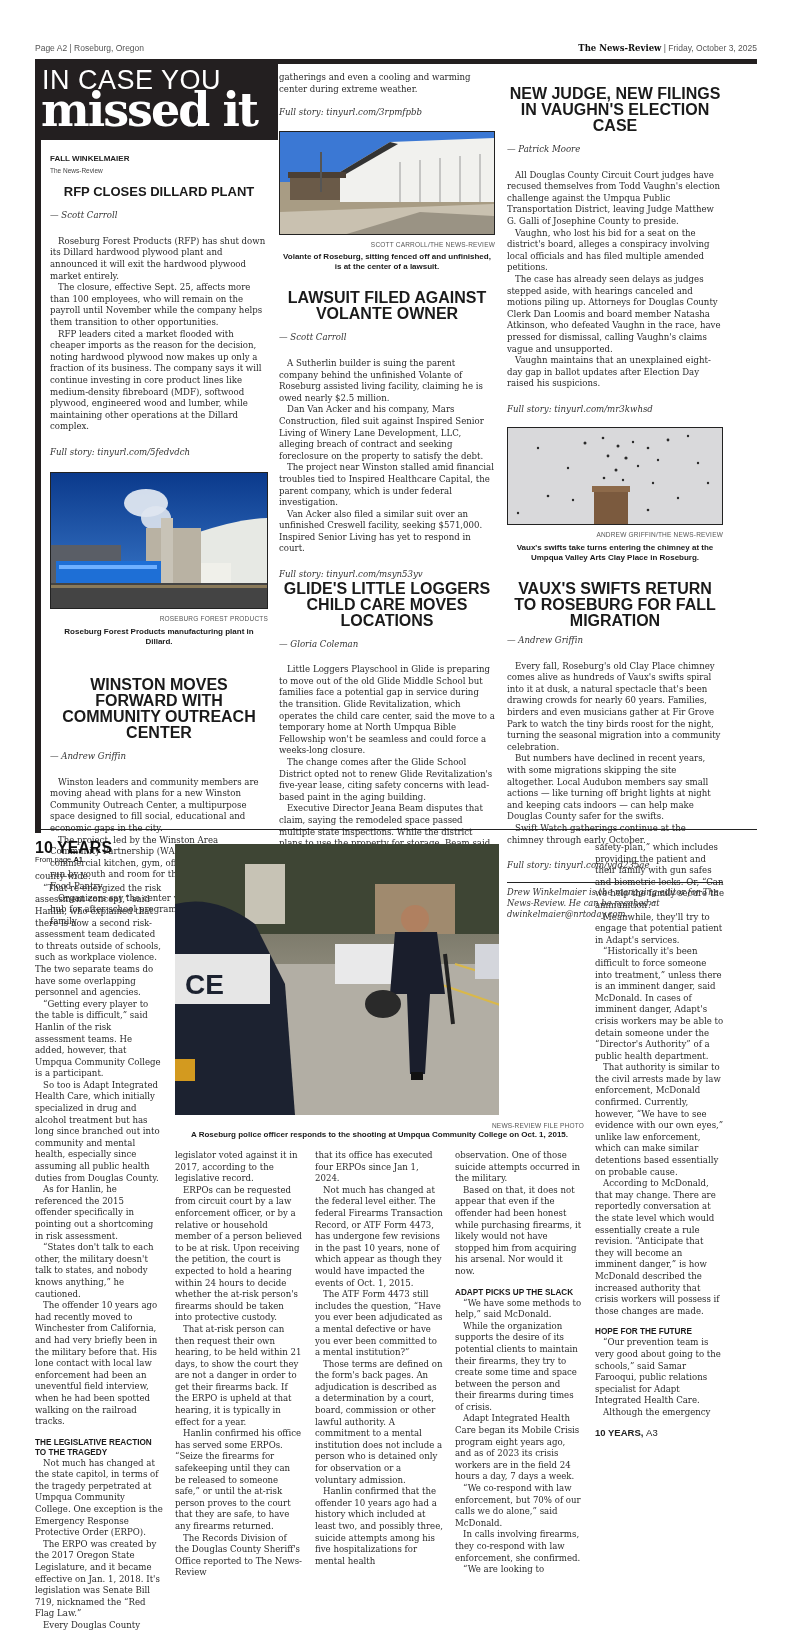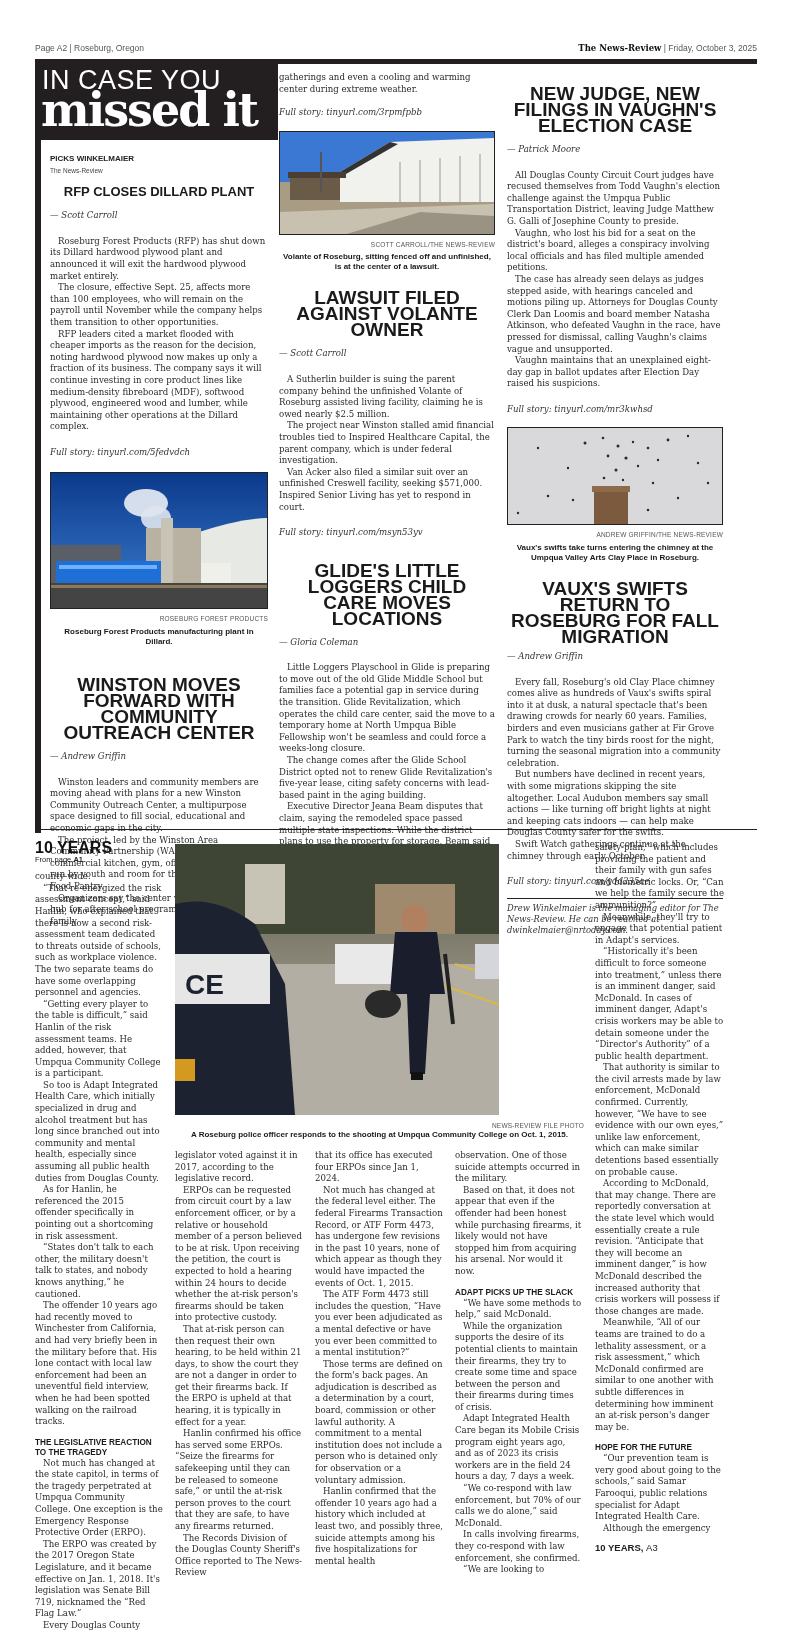--- a/index.html
+++ b/index.html
@@ -11,21 +11,21 @@
   .folio-right b { font-family: "DejaVu Serif", serif; color: #111; font-size: 8.5px; }
 
   .topbar { position: absolute; left: 35px; top: 59px; width: 722px; height: 5px; background: #231f20; }
   .leftbar { position: absolute; left: 35px; top: 59px; width: 6px; height: 774px; background: #231f20; }
   .banner { position: absolute; left: 35px; top: 59px; width: 243px; height: 81px; background: #231f20; color: #fff; }
   .banner .l1 { position: absolute; left: 7px; top: 8px; font-family: "Liberation Sans", sans-serif; font-size: 27px; letter-spacing: 0.5px; font-weight: 300; line-height: 1; }
   .banner .l2 { position: absolute; left: 6px; top: 28px; font-family: "DejaVu Serif", serif; font-size: 46px; font-weight: bold; line-height: 1; letter-spacing: -2px; }
 
   .col { position: absolute; font-size: 8.6px; line-height: 11.6px; }
   .col p { text-indent: 8px; text-align: left; }
-  .hed { font-family: "Liberation Sans", sans-serif; font-weight: bold; font-size: 19px; line-height: 16px; text-align: center; color: #1a1a1a; }
+  .hed { font-family: "Liberation Sans", sans-serif; font-weight: bold; font-size: 16px; line-height: 16px; text-align: center; color: #1a1a1a; }
   .byline { font-style: italic; font-size: 8.6px; margin: 10px 0 14px 0; color: #333; }
   .full { font-style: italic; font-size: 8.6px; margin-top: 14px; color: #333; }
   .credit { font-family: "Liberation Sans", sans-serif; font-size: 6.5px; color: #555; text-align: right; margin-top: 4px; letter-spacing: 0.2px; }
   .cutline { font-family: "Liberation Sans", sans-serif; font-weight: bold; font-size: 8px; line-height: 10px; color: #1a1a1a; margin-top: 2px; text-align: center; }
   .photo { border: 1px solid #222; overflow: hidden; position: relative; }
 
   .author-name { font-family: "Liberation Sans", sans-serif; font-weight: bold; font-size: 8px; color: #222; }
   .author-org { font-family: "Liberation Sans", sans-serif; font-size: 6.5px; color: #444; }
 
   .divider { position: absolute; left: 35px; top: 829px; width: 722px; height: 1px; background: #222; }
@@ -54,21 +54,21 @@
 
 <div class="topbar"></div>
 <div class="leftbar"></div>
 
 <div class="banner">
   <div class="l1">IN CASE YOU</div>
   <div class="l2">missed it</div>
 </div>
 
 <div class="col" style="left:50px; top:153px; width:218px;">
-  <div class="author-name">PICKS WINKELMAIER</div>
+  <div class="author-name">FALL WINKELMAIER</div>
   <div class="author-org">The News-Review</div>
 
   <div style="margin-top:8px;">
     <div class="hed" style="font-size:13px;">RFP CLOSES DILLARD PLANT</div>
     <div class="byline">— Scott Carroll</div>
     <p>Roseburg Forest Products (RFP) has shut down its Dillard hardwood plywood plant and announced it will exit the hardwood plywood market entirely.</p>
     <p>The closure, effective Sept. 25, affects more than 100 employees, who will remain on the payroll until November while the company helps them transition to other opportunities.</p>
     <p>RFP leaders cited a market flooded with cheaper imports as the reason for the decision, noting hardwood plywood now makes up only a fraction of its business. The company says it will continue investing in core product lines like medium-density fibreboard (MDF), softwood plywood, engineered wood and lumber, while maintaining other operations at the Dillard complex.</p>
     <div class="full">Full story: tinyurl.com/5fedvdch</div>
     <div class="photo" style="margin-top:14px; height:137px;">
@@ -129,26 +129,27 @@
       <polygon points="60,104 140,80 216,84 216,104" fill="#7c7468" opacity="0.6"></polygon>
     </svg>
   </div>
   <div class="credit">SCOTT CARROLL/THE NEWS-REVIEW</div>
   <div class="cutline">Volante of Roseburg, sitting fenced off and unfinished, is at the center of a lawsuit.</div>
 
   <div style="margin-top:18px;">
     <div class="hed">LAWSUIT FILED AGAINST VOLANTE OWNER</div>
     <div class="byline">— Scott Carroll</div>
     <p>A Sutherlin builder is suing the parent company behind the unfinished Volante of Roseburg assisted living facility, claiming he is owed nearly $2.5 million.</p>
+    <p>Dan Van Acker and his company, Mars Construction, filed suit against Inspired Senior Living of Winery Lane Development, LLC, alleging breach of contract and seeking foreclosure on the property to satisfy the debt.</p>
     <p>The project near Winston stalled amid financial troubles tied to Inspired Healthcare Capital, the parent company, which is under federal investigation.</p>
     <p>Van Acker also filed a similar suit over an unfinished Creswell facility, seeking $571,000. Inspired Senior Living has yet to respond in court.</p>
     <div class="full">Full story: tinyurl.com/msyn53yv</div>
   </div>
 
-  <div style="margin-top:24px;">
+  <div style="margin-top:0;">
     <div class="hed">GLIDE'S LITTLE LOGGERS CHILD CARE MOVES LOCATIONS</div>
     <div class="byline">— Gloria Coleman</div>
     <p>Little Loggers Playschool in Glide is preparing to move out of the old Glide Middle School but families face a potential gap in service during the transition. Glide Revitalization, which operates the child care center, said the move to a temporary home at North Umpqua Bible Fellowship won't be seamless and could force a weeks-long closure.</p>
     <p>The change comes after the Glide School District opted not to renew Glide Revitalization's five-year lease, citing safety concerns with lead-based paint in the aging building.</p>
     <p>Executive Director Jeana Beam disputes that claim, saying the remodeled space passed multiple state inspections. While the district plans to use the property for storage, Beam said the licensing and inspection process for a new location takes at least 45 days.</p>
     <div class="full">Full story: tinyurl.com/45pzrzub</div>
   </div>
 </div>
 
 <div class="col" style="left:507px; top:86px; width:216px;">
@@ -295,21 +296,20 @@
       <p class="">“We are looking to</p>
     </div>
   </div>
 <div class="col2" style="left:595px; top:842px; width:130px;">
   <div id="jc5">
       <p class="" style="text-indent: 0px;">safety-plan,” which includes providing the patient and their family with gun safes and biometric locks. Or, “Can we help the family secure the ammunition?”</p>
       <p class="">Meanwhile, they'll try to engage that potential patient in Adapt's services.</p>
       <p class="">“Historically it's been difficult to force someone into treatment,” unless there is an imminent danger, said McDonald. In cases of imminent danger, Adapt's crisis workers may be able to detain someone under the “Director's Authority” of a public health department.</p>
       <p class="">That authority is similar to the civil arrests made by law enforcement, McDonald confirmed. Currently, however, “We have to see evidence with our own eyes,” unlike law enforcement, which can make similar detentions based essentially on probable cause.</p>
       <p class="">According to McDonald, that may change. There are reportedly conversation at the state level which would essentially create a rule revision. “Anticipate that they will become an imminent danger,” is how McDonald described the increased authority that crisis workers will possess if those changes are made.</p>
-      <p class="">Meanwhile, “All of our teams are trained to do a lethality assessment, or a risk assessment,” which McDonald confirmed are similar to one another with subtle differences in determining how imminent an at-risk person's danger may be.</p>
       <div class="sub">HOPE FOR THE FUTURE</div>
       <p class="">“Our prevention team is very good about going to the schools,” said Samar Farooqui, public relations specialist for Adapt Integrated Health Care.</p>
       <p class="">Although the emergency</p>
     </div>
   <div class="jump-to">
     <span style="font-weight:bold;">10 YEARS,</span>
     <span>A3</span>
   </div>
 </div>
 

